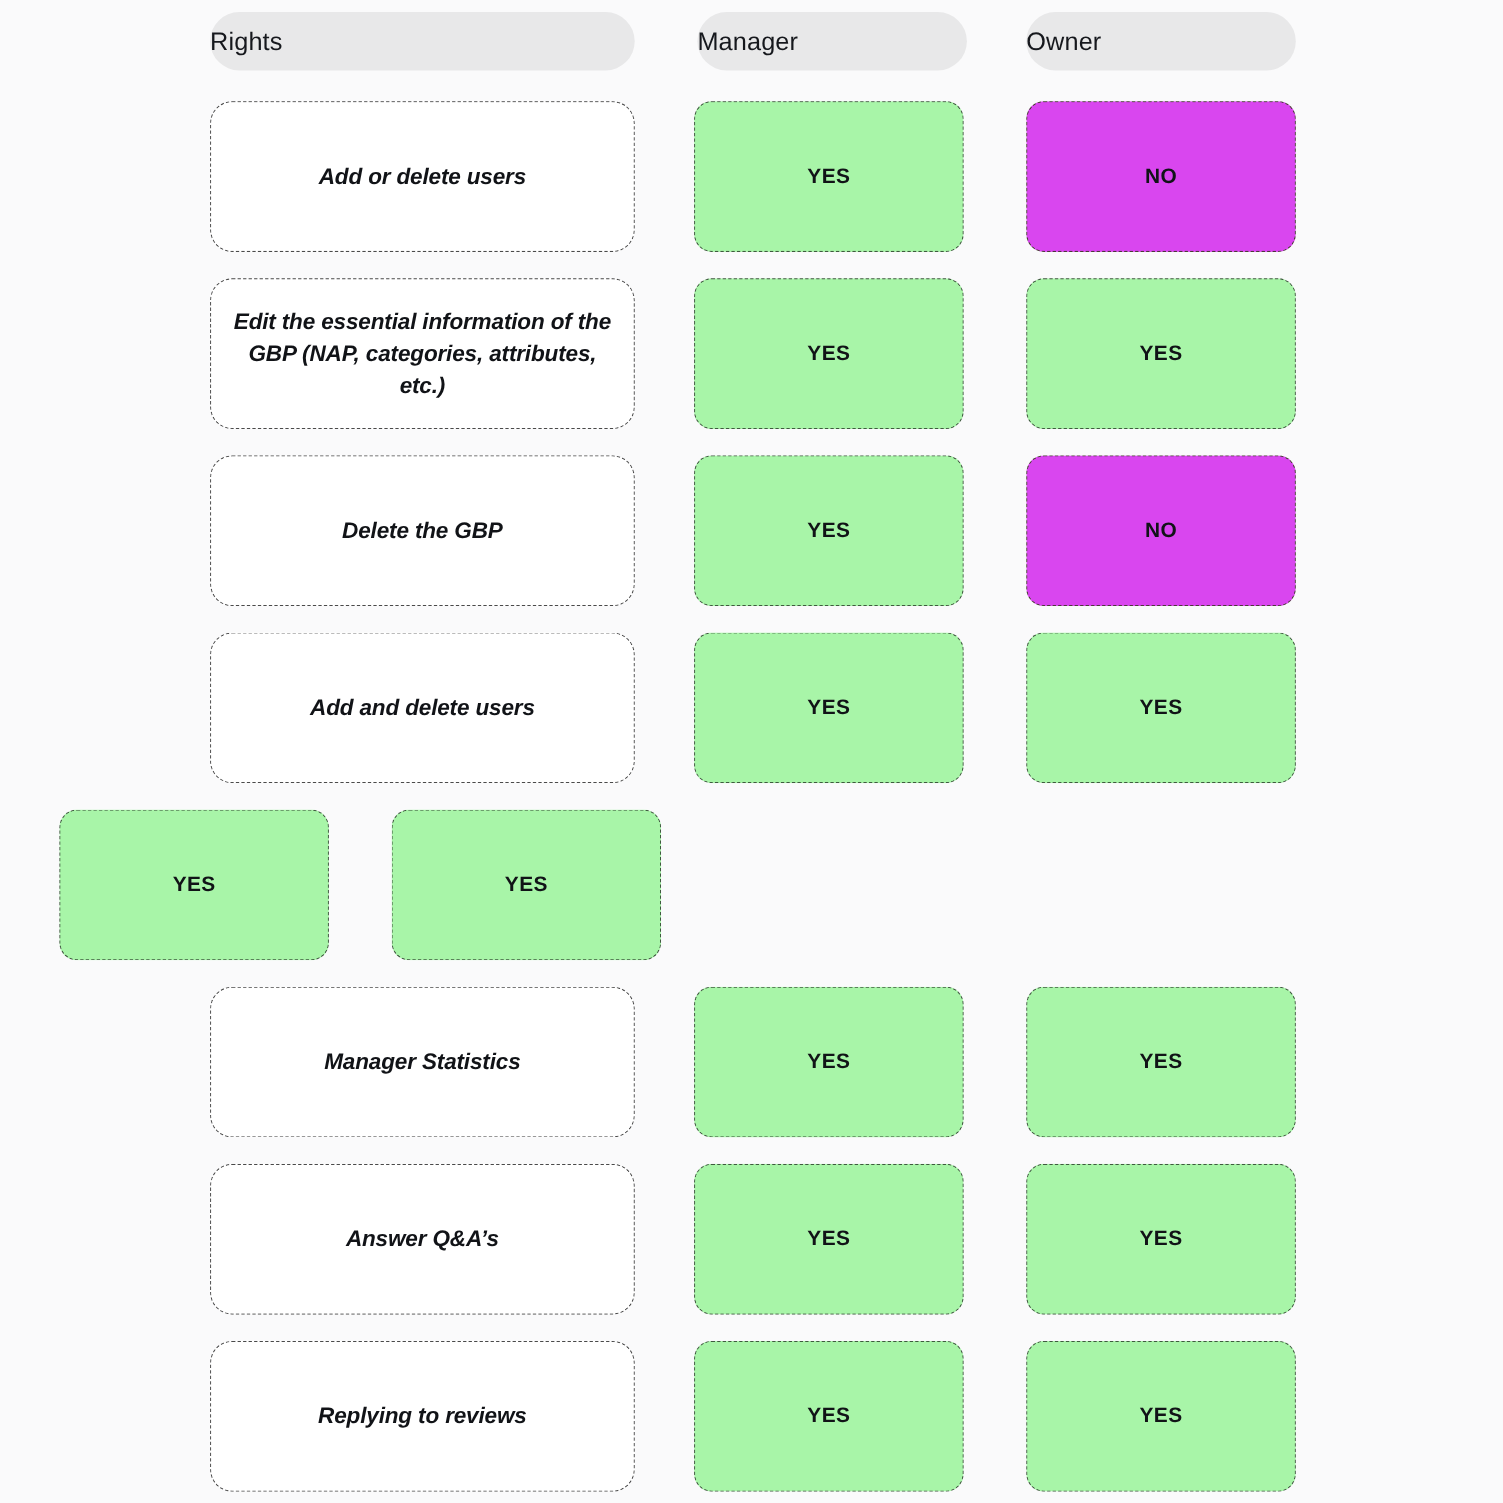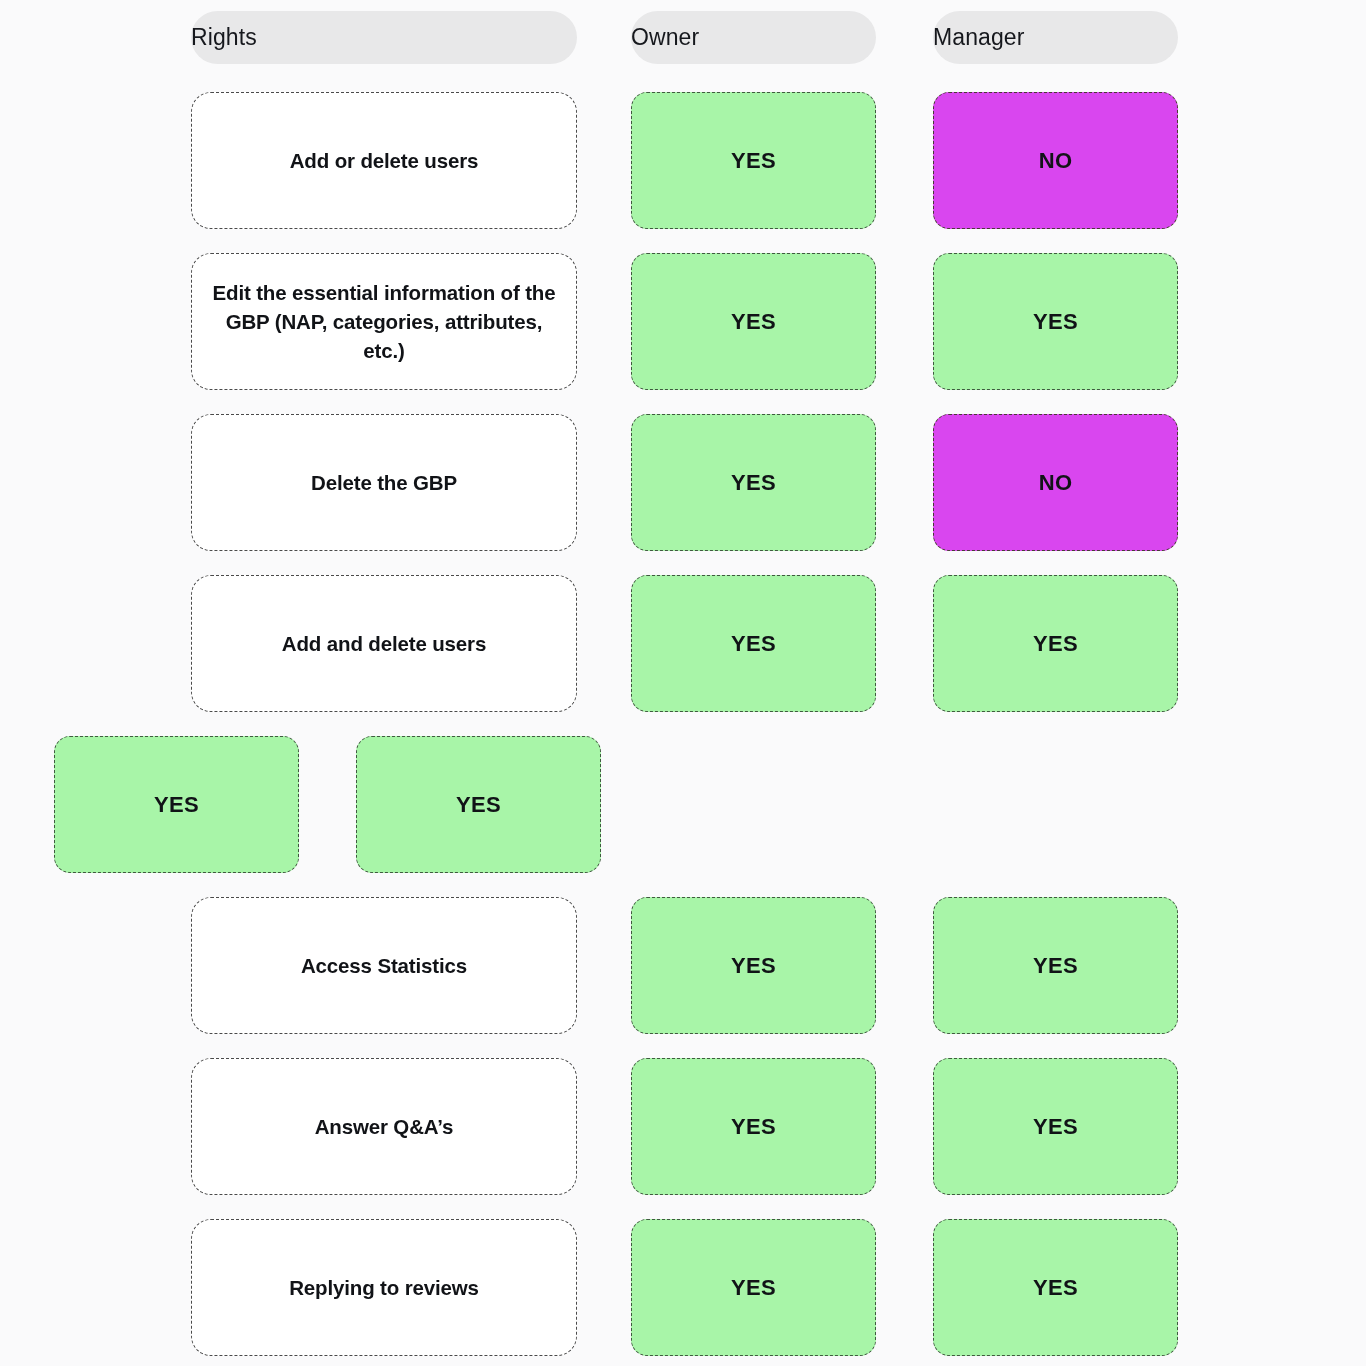--- a/index.html
+++ b/index.html
@@ -54,55 +54,56 @@
     display: flex;
     align-items: center;
     justify-content: center;
     text-align: center;
   }
 
   .cell.rights {
     background: #ffffff;
     border-radius: 20px;
     padding: 6px 18px;
+    font-style: italic;
   }
 
   .cell.rights .label {
     font-size: 20.5px;
     font-weight: 700;
     line-height: 1.42;
     color: #111317;
     letter-spacing: -.15px;
   }
 
   .cell.value {
     border-radius: 16px;
-    font-size: 22px;
+    font-size: 19px;
     font-weight: 700;
     letter-spacing: .35px;
     color: #111317;
   }
 
   .cell.value.yes { background: #a8f5a8; border-color: #3f5a3f; }
   .cell.value.no  { background: #d946ef; border-color: #4a3a36; }
 </style>
 </head>
 <body>
 
 <div class="matrix">
 
   <div class="row header-row">
     <div class="head-cell col-rights">
       <span>Rights</span>
     </div>
+    <div class="head-cell col-manager">
+      <span>Manager</span>
+    </div>
     <div class="head-cell col-owner">
       <span>Owner</span>
-    </div>
-    <div class="head-cell col-manager">
-      <span>Manager</span>
     </div>
   </div>
 
   <div id="body">
       <div class="row body-row">
         <div class="cell rights col-rights">
           <span class="label">Add or delete users</span>
         </div>
         <div class="cell value col-owner yes">
           <span>YES</span>
@@ -147,21 +148,21 @@
       <div class="row body-row">
         <div class="cell value col-owner yes">
           <span>YES</span>
         </div>
         <div class="cell value col-manager yes">
           <span>YES</span>
         </div>
       </div>
       <div class="row body-row">
         <div class="cell rights col-rights">
-          <span class="label">Access Statistics</span>
+          <span class="label">Manager Statistics</span>
         </div>
         <div class="cell value col-owner yes">
           <span>YES</span>
         </div>
         <div class="cell value col-manager yes">
           <span>YES</span>
         </div>
       </div>
       <div class="row body-row">
         <div class="cell rights col-rights">

